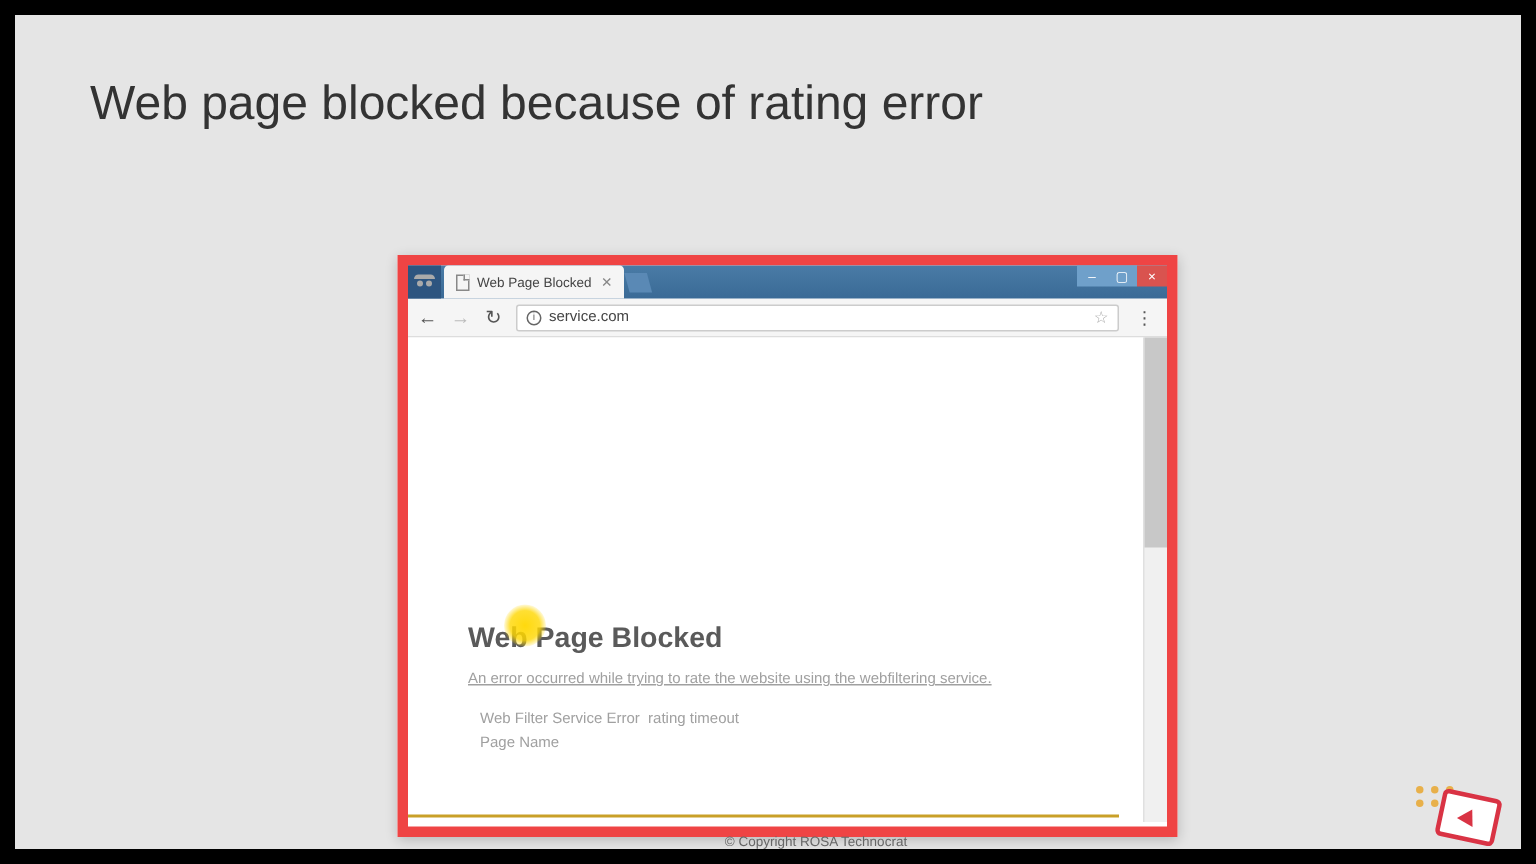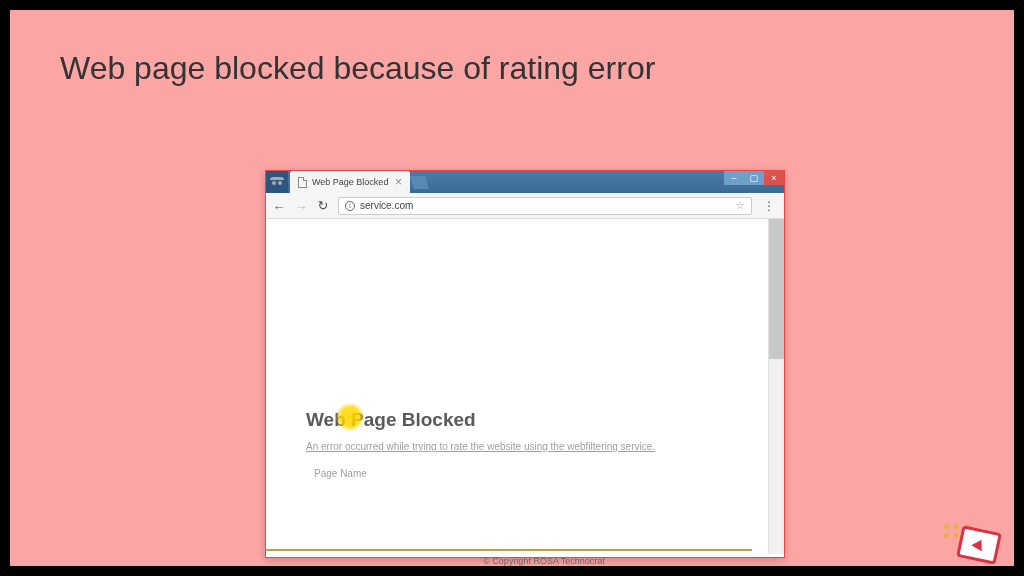--- a/index.html
+++ b/index.html
@@ -10,36 +10,36 @@
       font-family: 'Segoe UI', Arial, sans-serif;
       position: relative;
       overflow: hidden;
     }
     .slide {
       position: absolute;
       top: 10px;
       left: 10px;
       right: 10px;
       bottom: 10px;
-      background: #fca5a5;
+      background: #e5e5e5;
     }
     .slide-title {
       font-size: 32px;
       font-weight: 300;
       color: #333;
       padding: 40px 50px 20px;
     }
     .browser-window {
       position: absolute;
       top: 160px;
       left: 255px;
       width: 520px;
       height: 388px;
       background: #fff;
-      border: 1px solid #ef4444;
+      border: 7px solid #ef4444;
       box-shadow: 0 2px 8px rgba(0,0,0,0.2);
     }
     .browser-titlebar {
       height: 22px;
       background: linear-gradient(to bottom, #4a7ba6, #3a6a96);
       position: relative;
       display: flex;
       align-items: stretch;
     }
     .browser-icon-area {
@@ -340,20 +340,23 @@
         <span>service.com</span>
         <span class="star-icon">☆</span>
       </div>
       <span class="menu-icon">⋮</span>
     </div>
 
     <div class="browser-content">
       <div class="blocked-page">
         <div class="blocked-title">Web Page Blocked</div>
         <div class="blocked-desc">An error occurred while trying to rate the website using the webfiltering service.</div>
+        <div class="blocked-field">
+          <span>Web Filter Service Error</span>&nbsp;&nbsp;<span>rating timeout</span>
+        </div>
         <div class="blocked-field">Page Name</div>
       </div>
       <div class="bottom-bar"></div>
     </div>
 
     <div class="scrollbar">
       <div class="scrollbar-thumb"></div>
     </div>
   </div>
 

